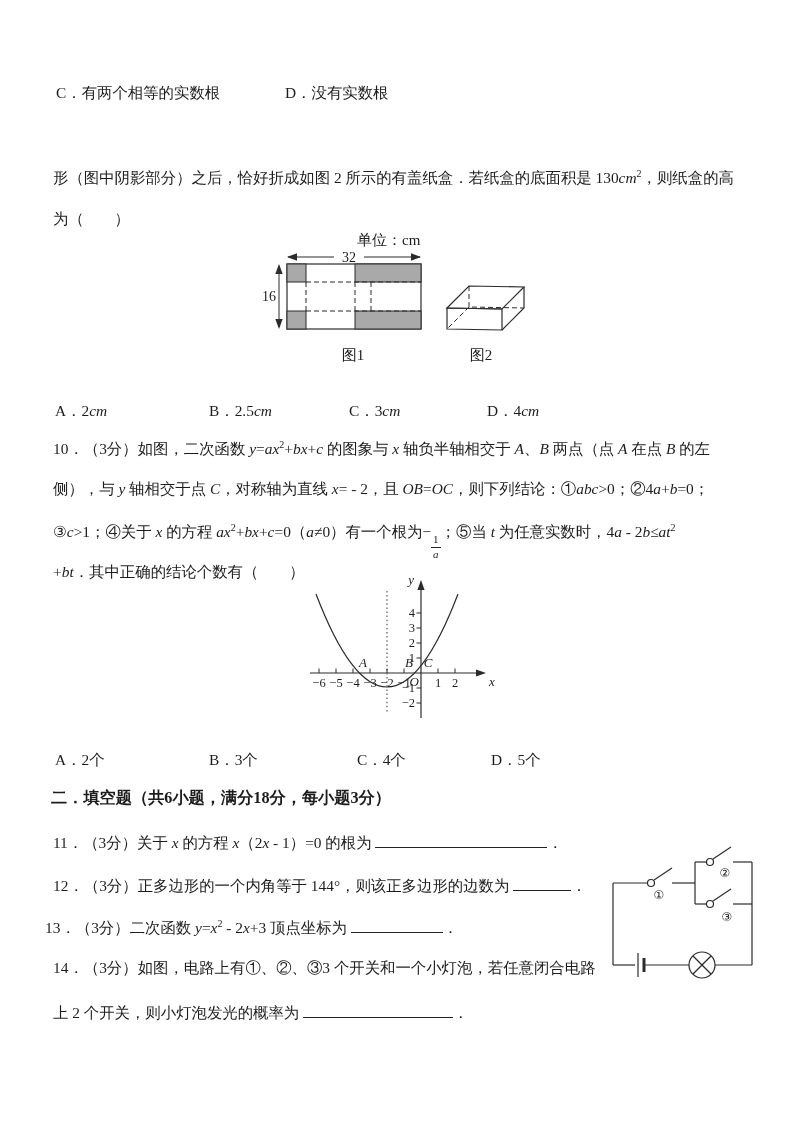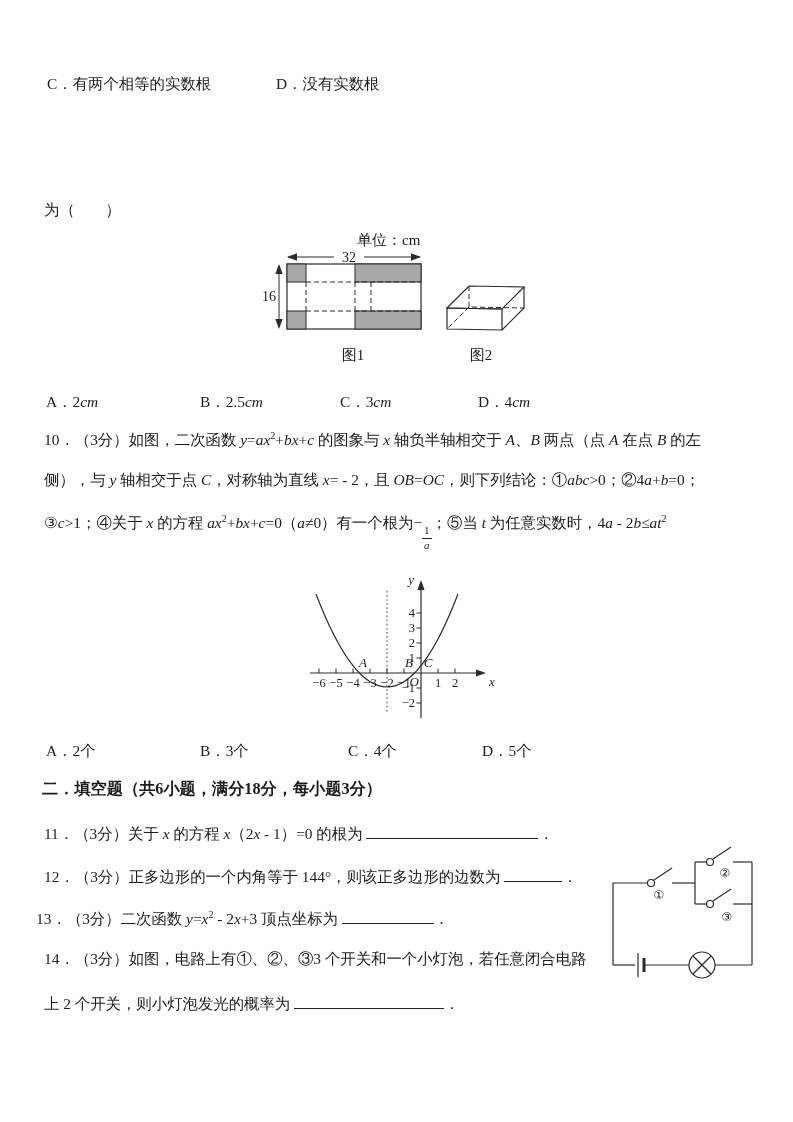--- a/index.html
+++ b/index.html
@@ -1,18 +1,18 @@
 <!DOCTYPE html>
 <html><head>
 <meta charset="utf-8">
 <style>
   html,body{margin:0;padding:0;background:#ffffff;}
   .page{position:relative;width:793px;height:1122px;background:#fff;color:#1c1c1c;
         font-family:"Liberation Serif",serif;font-size:15.4px;overflow:hidden;}
-  .ln{position:absolute;margin:4px;white-space:nowrap;line-height:1.3;}
+  .ln{position:absolute;margin:13px;white-space:nowrap;line-height:1.3;}
   .hdr{font-weight:bold;font-size:16.2px;}
   .i{font-style:italic;font-family:"Liberation Serif",serif;}
   .sup{font-size:10px;vertical-align:super;letter-spacing:0;}
   .blank{display:inline-block;width:100px;border-bottom:1.3px solid #222;height:1.02em;vertical-align:baseline;}
   .frac{display:inline-flex;flex-direction:column;align-items:center;font-size:11px;line-height:1.25;
         vertical-align:-0.55em;text-align:center;font-family:"Liberation Serif",serif;}
   .frac .fn{border-bottom:1px solid #222;padding:0 2px;}
   .frac .fd{font-style:italic;}
   svg.figs{position:absolute;left:0;top:0;}
   svg text{font-family:"Liberation Serif",serif;fill:#1c1c1c;}
@@ -30,33 +30,35 @@
   .circ{font-size:12px;}
 </style>
 </head>
 <body>
 
 <div class="page">
 
   <p class="ln" style="left:43px;top:70px"><span>C．有两个相等的实数根</span></p>
   <p class="ln" style="left:272px;top:70px"><span>D．没有实数根</span></p>
 
+  <p class="ln" style="left:40px;top:154px"><span>形（图中阴影部分）之后，恰好折成如图 2 所示的有盖纸盒．若纸盒的底面积是 130</span><span class="i">cm</span><span class="sup">2</span><span>，则纸盒的高</span></p>
   <p class="ln" style="left:40px;top:196px"><span>为（　　）</span></p>
 
   <p class="ln" style="left:42px;top:388px"><span>A．2</span><span class="i">cm</span></p>
   <p class="ln" style="left:196px;top:388px"><span>B．2.5</span><span class="i">cm</span></p>
   <p class="ln" style="left:336px;top:388px"><span>C．3</span><span class="i">cm</span></p>
   <p class="ln" style="left:474px;top:388px"><span>D．4</span><span class="i">cm</span></p>
 
   <p class="ln" style="left:40px;top:425px"><span>10．（3分）如图，二次函数 </span><span class="i">y</span><span>=</span><span class="i">ax</span><span class="sup">2</span><span>+</span><span class="i">bx</span><span>+</span><span class="i">c</span><span> 的图象与 </span><span class="i">x</span><span> 轴负半轴相交于 </span><span class="i">A</span><span>、</span><span class="i">B</span><span> 两点（点 </span><span class="i">A</span><span> 在点 </span><span class="i">B</span><span> 的左</span></p>
   <p class="ln" style="left:40px;top:466px"><span>侧），与 </span><span class="i">y</span><span> 轴相交于点 </span><span class="i">C</span><span>，对称轴为直线 </span><span class="i">x</span><span>= - 2，且 </span><span class="i">OB</span><span>=</span><span class="i">OC</span><span>，则下列结论：①</span><span class="i">abc</span><span>&gt;0；②4</span><span class="i">a</span><span>+</span><span class="i">b</span><span>=0；</span></p>
   <p class="ln" style="left:40px;top:508px"><span>③</span><span class="i">c</span><span>&gt;1；④关于 </span><span class="i">x</span><span> 的方程 </span><span class="i">ax</span><span class="sup">2</span><span>+</span><span class="i">bx</span><span>+</span><span class="i">c</span><span>=0（</span><span class="i">a</span><span>≠0）有一个根为−</span><span class="frac">
         <span class="fn">1</span>
         <span class="fd">a</span>
       </span><span>；⑤当 </span><span class="i">t</span><span> 为任意实数时，4</span><span class="i">a</span><span> - 2</span><span class="i">b</span><span>≤</span><span class="i">at</span><span class="sup">2</span></p>
+  <p class="ln" style="left:40px;top:549px"><span>+</span><span class="i">bt</span><span>．其中正确的结论个数有（　　）</span></p>
 
   <p class="ln" style="left:42px;top:737px"><span>A．2个</span></p>
   <p class="ln" style="left:196px;top:737px"><span>B．3个</span></p>
   <p class="ln" style="left:344px;top:737px"><span>C．4个</span></p>
   <p class="ln" style="left:478px;top:737px"><span>D．5个</span></p>
 
   <p class="ln hdr" style="left:38px;top:775px">二．填空题（共6小题，满分18分，每小题3分）</p>
 
   <p class="ln" style="left:40px;top:818px"><span>11．（3分）关于 </span><span class="i">x</span><span> 的方程 </span><span class="i">x</span><span>（2</span><span class="i">x</span><span> - 1）=0 的根为 </span><span class="blank" style="width: 172px;"></span><span>．</span></p>
   <p class="ln" style="left:40px;top:861px"><span>12．（3分）正多边形的一个内角等于 144°，则该正多边形的边数为 </span><span class="blank" style="width: 58px;"></span><span>．</span></p>

